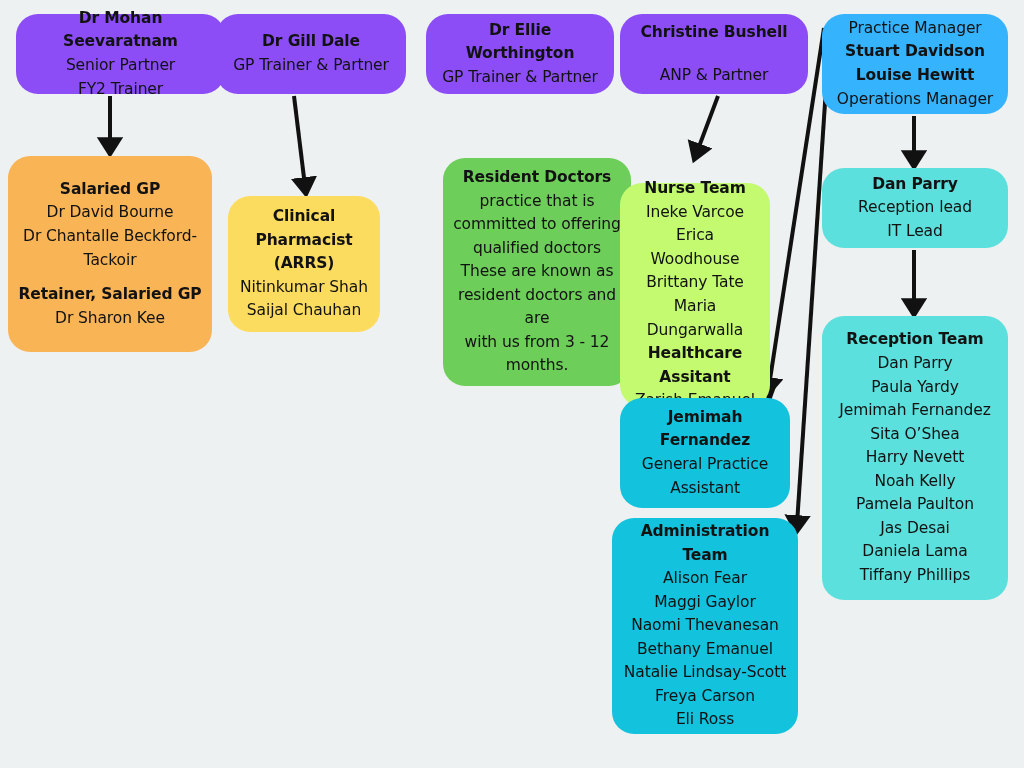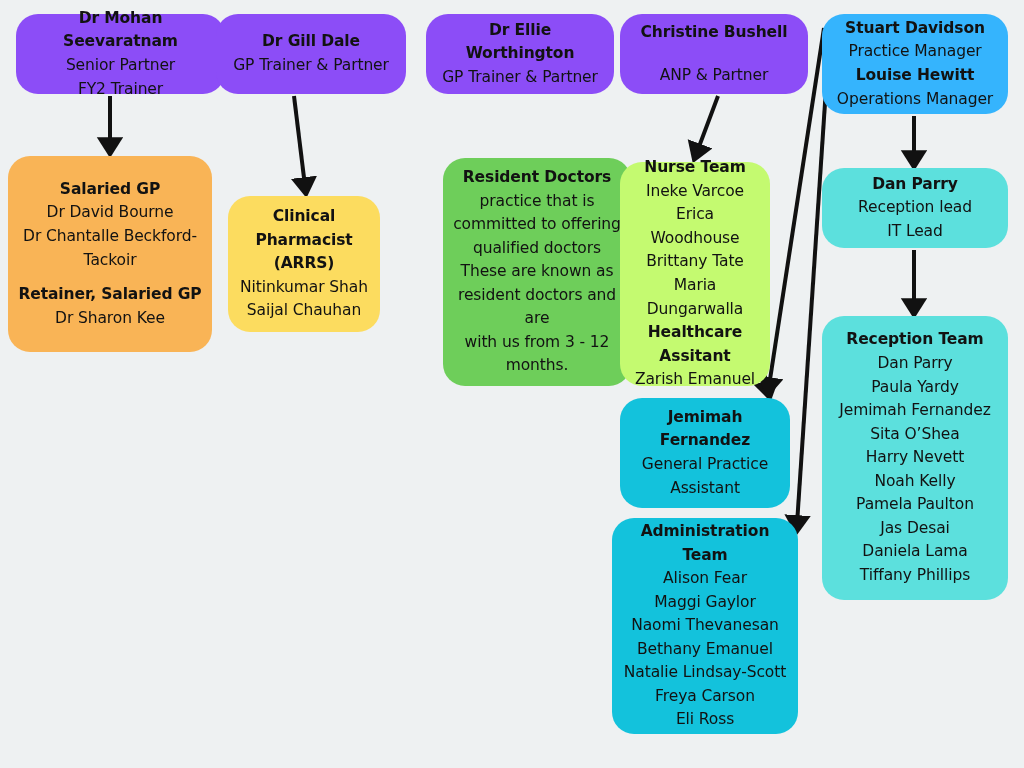--- a/index.html
+++ b/index.html
@@ -71,21 +71,21 @@
 
   #n-jemimah { left: 620px; top: 398px; width: 170px; height: 110px; }
   #n-reception{left: 822px; top: 316px; width: 186px; height: 284px; }
   #n-admin   { left: 612px; top: 518px; width: 186px; height: 216px; }
 
   .c-purple   { background: #8c4df7; }
   .c-blue     { background: #35b4fd; }
   .c-orange   { background: #f9b456; }
   .c-yellow   { background: #fcdc5f; }
   .c-green    { background: #6ece5a; margin-left: 25px; }
-  .c-ltgreen  { background: #c4fa70; }
+  .c-ltgreen  { background: #c4fa70; margin-top: 21px; }
   .c-cyan     { background: #13c2dc; }
   .c-turq     { background: #5ce0dd; }
 </style>
 </head>
 <body>
 
 <div id="chart">
 
   <svg class="edges" viewBox="0 0 1024 768">
     <defs>
@@ -126,22 +126,22 @@
     <span class="ln b">Dr Ellie Worthington</span>
     <span class="ln">GP Trainer &amp; Partner</span>
   </div>
 
   <div class="node c-purple" id="n-christine">
     <span class="ln b">Christine Bushell</span>
     <span class="ln">ANP &amp; Partner</span>
   </div>
 
   <div class="node c-blue" id="n-mgmt">
+    <span class="ln">Practice Manager</span>
     <span class="ln b">Stuart Davidson</span>
-    <span class="ln">Practice Manager</span>
     <span class="ln b">Louise Hewitt</span>
     <span class="ln">Operations Manager</span>
   </div>
 
   <div class="node c-yellow" id="n-pharm">
     <span class="ln b">Clinical Pharmacist</span>
     <span class="ln b">(ARRS)</span>
     <span class="ln">Nitinkumar Shah</span>
     <span class="ln">Saijal Chauhan</span>
   </div>

